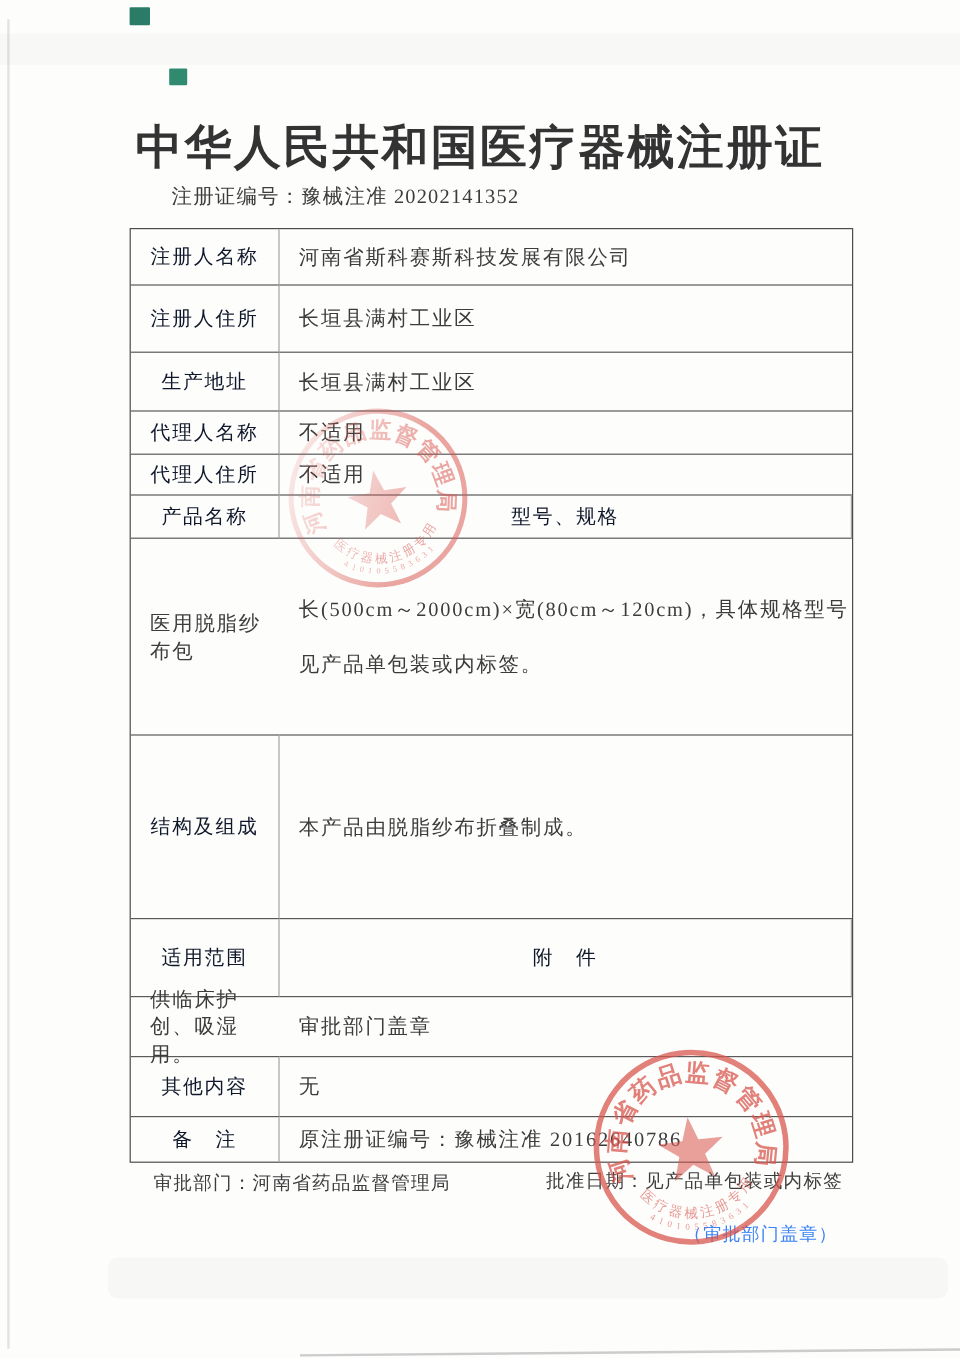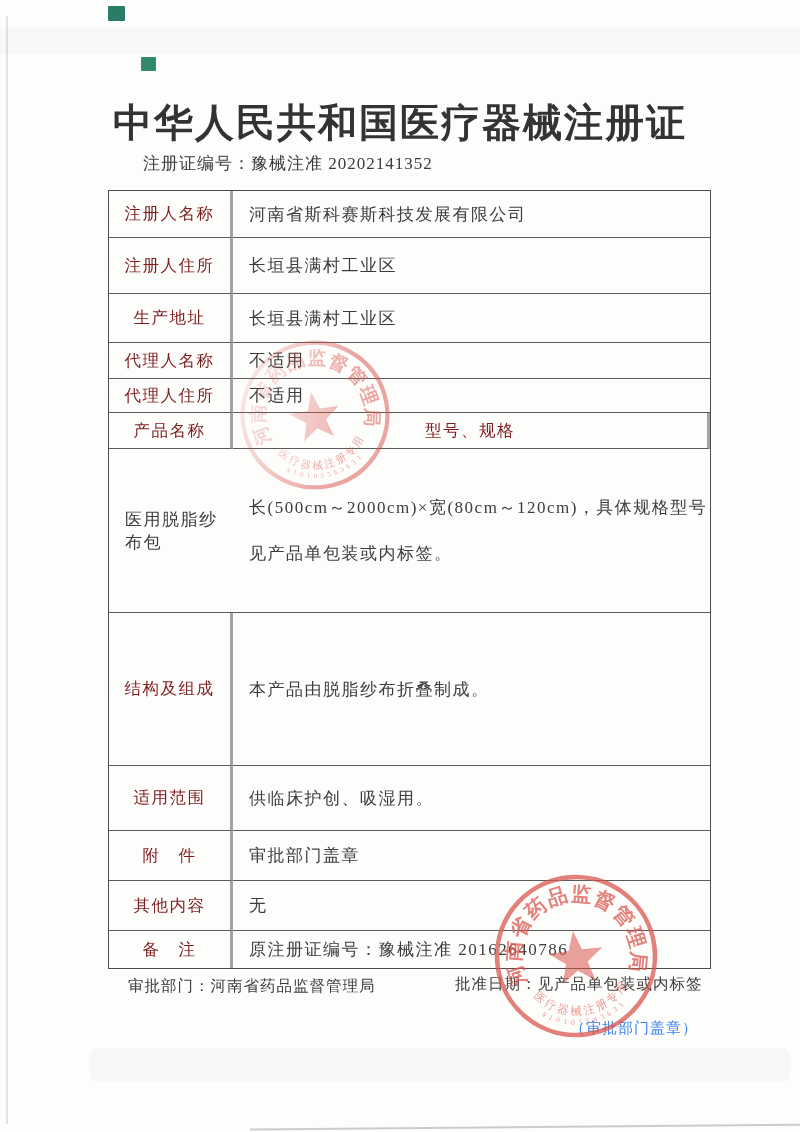--- a/index.html
+++ b/index.html
@@ -40,21 +40,21 @@
     box-sizing:content-box;
     background:transparent;
   }
   .cell{
     display:flex;align-items:center;
     border-bottom:1px solid #5a5a5a;
     font-size:16.5px;letter-spacing:1.5px;
     box-sizing:border-box;
   }
   .cell.last{border-bottom:none;}
-  .cell.label{justify-content:center;border-right:3px solid #a3a3a3;text-align:center;color:#7f1d1d;}
+  .cell.label{justify-content:center;border-right:1px solid #a3a3a3;text-align:center;color:#0f172a;}
   .cell.value{padding-left:16px;color:#3c3c3c;font-size:17px;}
   .cell.value.multiline{flex-direction:column;align-items:flex-start;justify-content:center;line-height:46px;}
 
   
   .footer-left{position:absolute;left:128px;top:976px;font-size:15.5px;letter-spacing:1px;color:#3c3c3c;}
   .footer-right-1{position:absolute;left:455px;top:974px;font-size:15.5px;letter-spacing:1px;color:#3c3c3c;}
   .footer-right-2{position:absolute;left:455px;top:997px;font-size:15.5px;letter-spacing:1px;color:#3c3c3c;}
   .footer-seal-note{position:absolute;left:570px;top:1019px;font-size:15px;letter-spacing:1px;color:#3b82f6;}
 
   
@@ -109,23 +109,23 @@
     <div class="cell value">医用脱脂纱布包</div>
     <div class="cell value multiline">
       <div>长(500cm～2000cm)×宽(80cm～120cm)，具体规格型号</div>
       <div>见产品单包装或内标签。</div>
     </div>
 
     <div class="cell label">结构及组成</div>
     <div class="cell value">本产品由脱脂纱布折叠制成。</div>
 
     <div class="cell label">适用范围</div>
+    <div class="cell label">附　件</div>
+
     <div class="cell value">供临床护创、吸湿用。</div>
-
-    <div class="cell label">附　件</div>
     <div class="cell value">审批部门盖章</div>
 
     <div class="cell label">其他内容</div>
     <div class="cell value">无</div>
 
     <div class="cell label last">备　注</div>
     <div class="cell value last">原注册证编号：豫械注准 20162640786</div>
   </div>
 
   <div class="footer-left"><span>审批部门：</span><span>河南省药品监督管理局</span></div>

